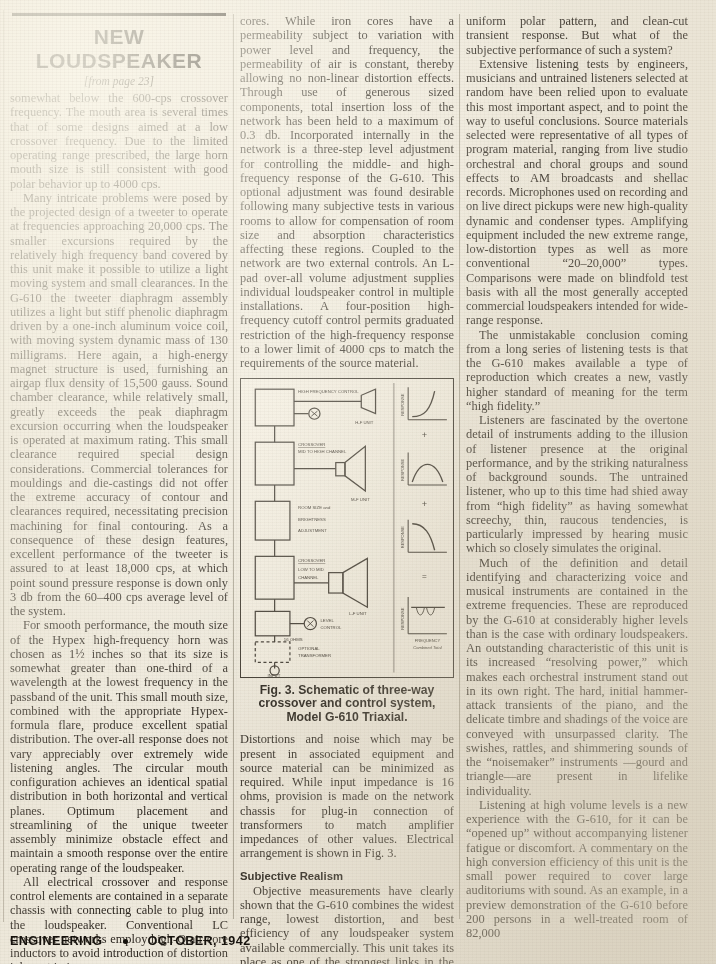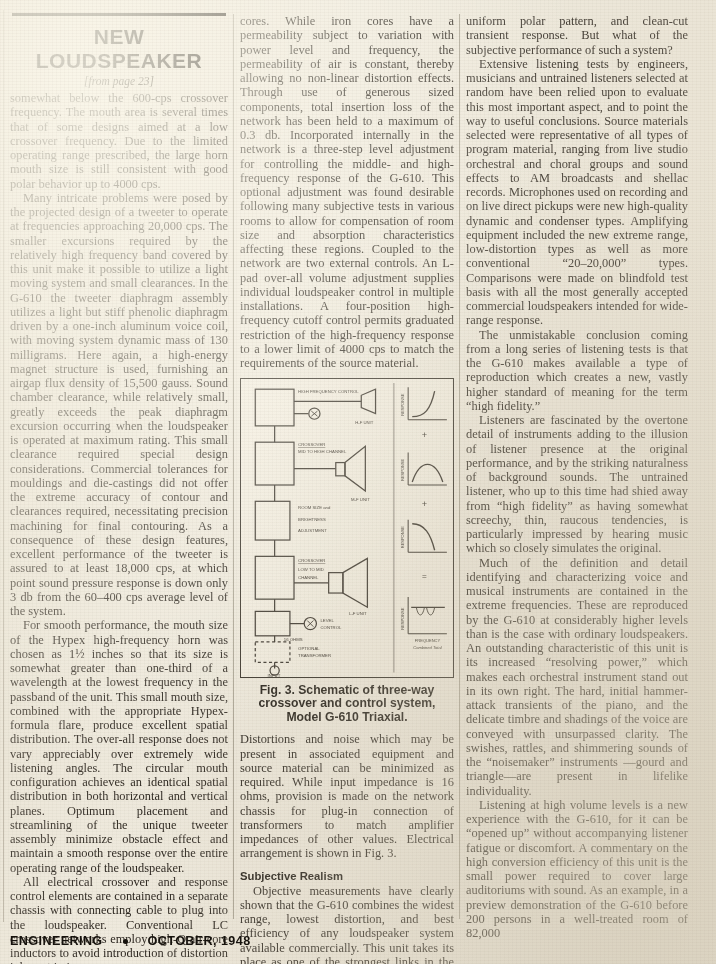--- a/index.html
+++ b/index.html
@@ -288,16 +288,16 @@
       <p class="body">Listeners are fascinated by the overtone detail of instruments adding to the illusion of listener presence at the original performance, and by the striking naturalness of background sounds. The untrained listener, who up to this time had shied away from “high fidelity” as having somewhat screechy, thin, raucous tendencies, is particularly impressed by hearing music which so closely simulates the original.</p>
       <p class="body">Much of the definition and detail identifying and characterizing voice and musical instruments are contained in the extreme frequencies. These are reproduced by the G-610 at considerably higher levels than is the case with ordinary loudspeakers. An outstanding characteristic of this unit is its increased “resolving power,” which makes each orchestral instrument stand out in its own right. The hard, initial hammer-attack transients of the piano, and the delicate timbre and shadings of the voice are conveyed with unsurpassed clarity. The swishes, rattles, and shimmering sounds of the “noisemaker” instruments —gourd and triangle—are present in lifelike individuality.</p>
       <p class="body">Listening at high volume levels is a new experience with the G-610, for it can be “opened up” without accompanying listener fatigue or discomfort. A commentary on the high conversion efficiency of this unit is the small power required to cover large auditoriums with sound. As an example, in a preview demonstration of the G-610 before 200 persons in a well-treated room of 82,000</p>
     </div>
 
   </div>
 
   <div class="footer">
     <span>ENGINEERING</span>
     <span class="dot"></span>
-    <span>OCTOBER, 1948</span>
+    <span>OCTOBER, 1942</span>
   </div>
 
 </div>
 
 </body></html>

